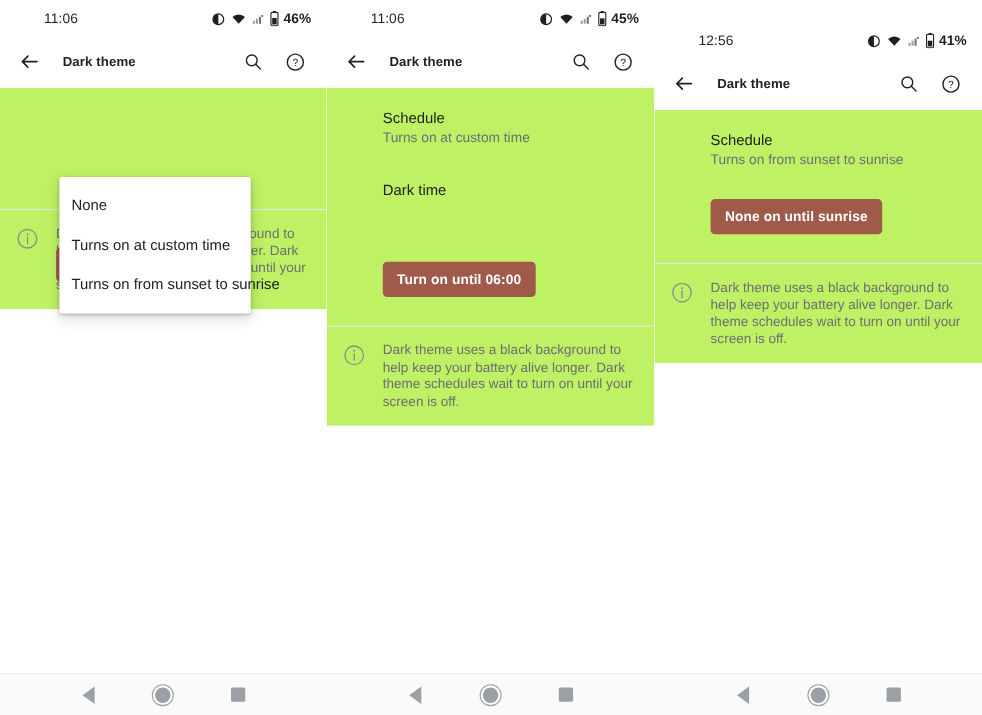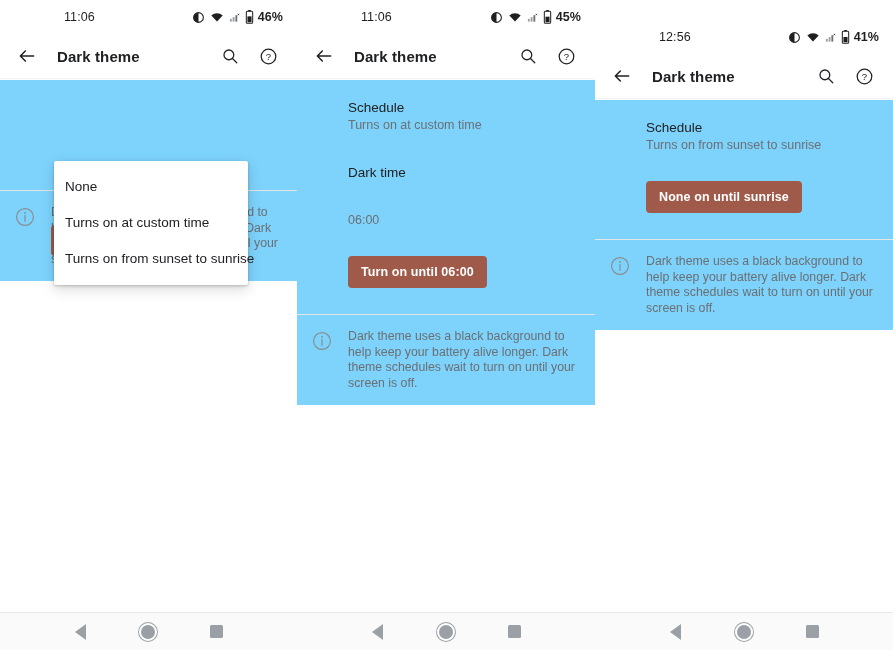--- a/index.html
+++ b/index.html
@@ -42,21 +42,21 @@
     display: flex;
     align-items: center;
     justify-content: space-between;
     padding: 0 14px 0 0;
     box-sizing: border-box;
     font-size: 12.5px;
     color: #1f1f1f;
     letter-spacing: .1px;
   }
   .status-time {
-    padding-left: 64px;
+    padding-left: 40px;
     font-size: 12.5px;
     color: #1f1f1f;
   }
   .status-right {
     display: flex;
     align-items: center;
     gap: 5px;
   }
   .status-right svg { display: block; }
   .batt-pct {
@@ -77,21 +77,21 @@
   }
   .appbar .icon-btn {
     width: 34px;
     height: 34px;
     display: flex;
     align-items: center;
     justify-content: center;
     flex: 0 0 auto;
   }
   .appbar-title {
-    font-size: 15px;
+    font-size: 12px;
     font-weight: bold;
     color: #202124;
     margin-left: 13px;
     flex: 1 1 auto;
     white-space: nowrap;
     letter-spacing: .1px;
   }
   .appbar-actions {
     display: flex;
     align-items: center;
@@ -99,21 +99,21 @@
   }
 
   .appbar-shadow {
     height: 2px;
     background: linear-gradient(to bottom, rgba(0,0,0,.055), rgba(0,0,0,0));
   }
 
   
   .content {
     position: relative;
-    background: #7dd3fc;
+    background: #bef264;
     padding-top: 10px;
   }
 
   .setting-row {
     padding: 9px 16px 9px 51px;
   }
   .setting-title {
     font-size: 13.5px;
     color: #202124;
     line-height: 17px;
@@ -163,21 +163,21 @@
     line-height: 15.6px;
     color: #6c6f73;
     max-width: 232px;
   }
 
   
   .menu {
     position: absolute;
     left: 54px;
     top: 81px;
-    width: 194px;
+    width: 174px;
     background: #ffffff;
     border-radius: 2px;
     box-shadow: 0 1px 3px rgba(0,0,0,.22), 0 4px 14px rgba(0,0,0,.16);
     padding: 8px 0;
     z-index: 20;
   }
   .menu-item {
     font-size: 13.5px;
     color: #202124;
     padding: 9px 12px 9px 11px;
@@ -396,21 +396,20 @@
 
     <div class="content">
       <div class="setting-row">
         <div class="setting-title">Schedule</div>
         <div class="setting-sub">Turns on at custom time</div>
       </div>
       <div class="setting-row" style="padding-top:21px">
         <div class="setting-title">Dark time</div>
       </div>
       <div class="setting-row" style="padding-top:21px">
-        <div class="setting-sub">06:00</div>
       </div>
       <div class="btn-wrap" style="padding-top:18px">
         <button class="action-btn">Turn on until 06:00</button>
       </div>
       <div style="height:16px"></div>
       <div class="divider"></div>
       <div class="info-block">
         <div class="info-icon">
           <svg width="22" height="22" viewBox="0 0 24 24">
               <circle cx="12" cy="12" r="9.2" fill="none" stroke="#8a8d91" stroke-width="1.3"></circle>

